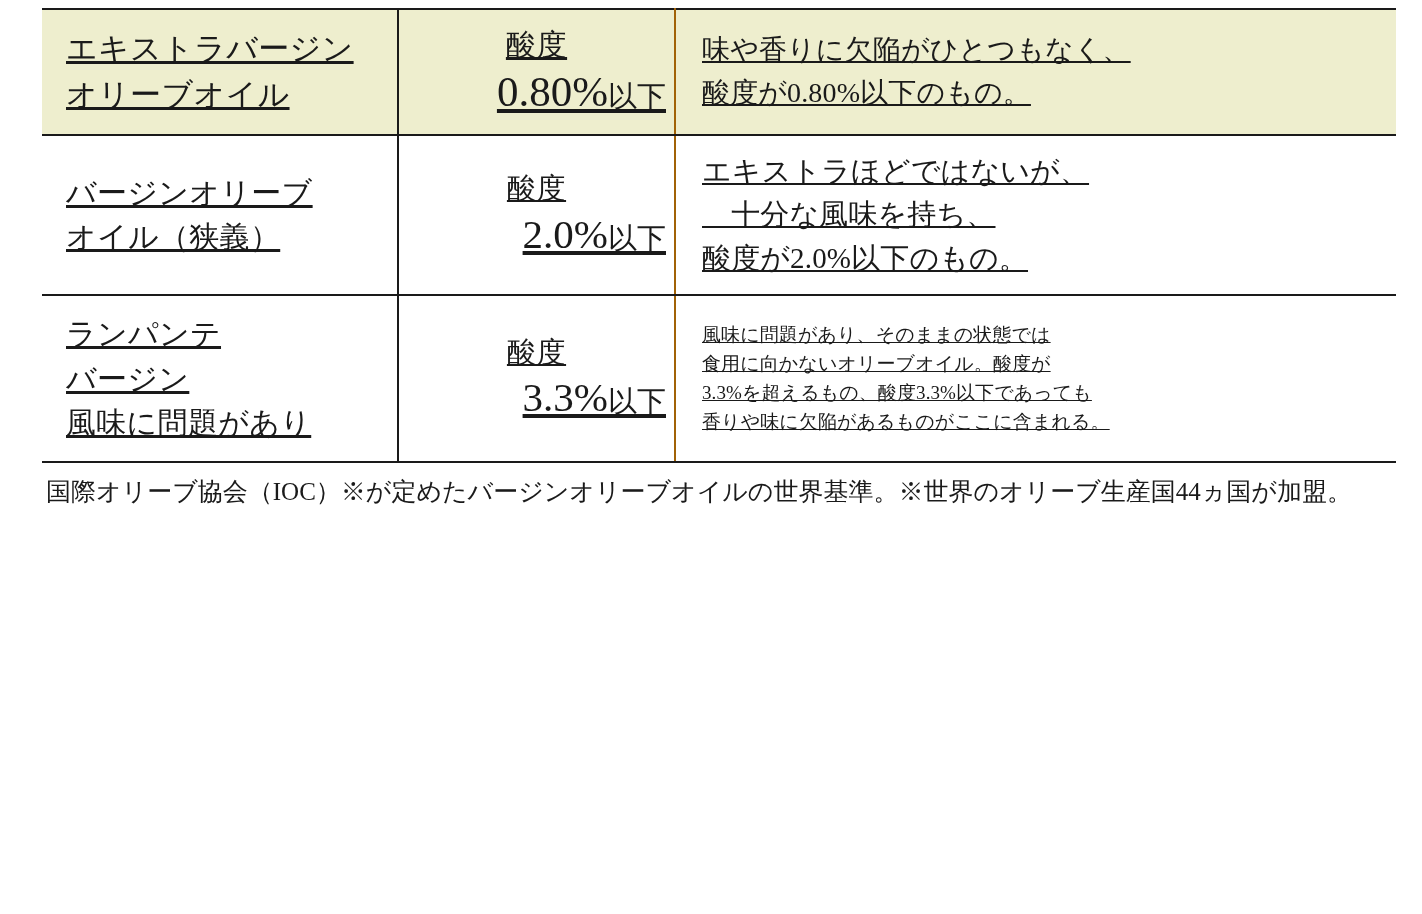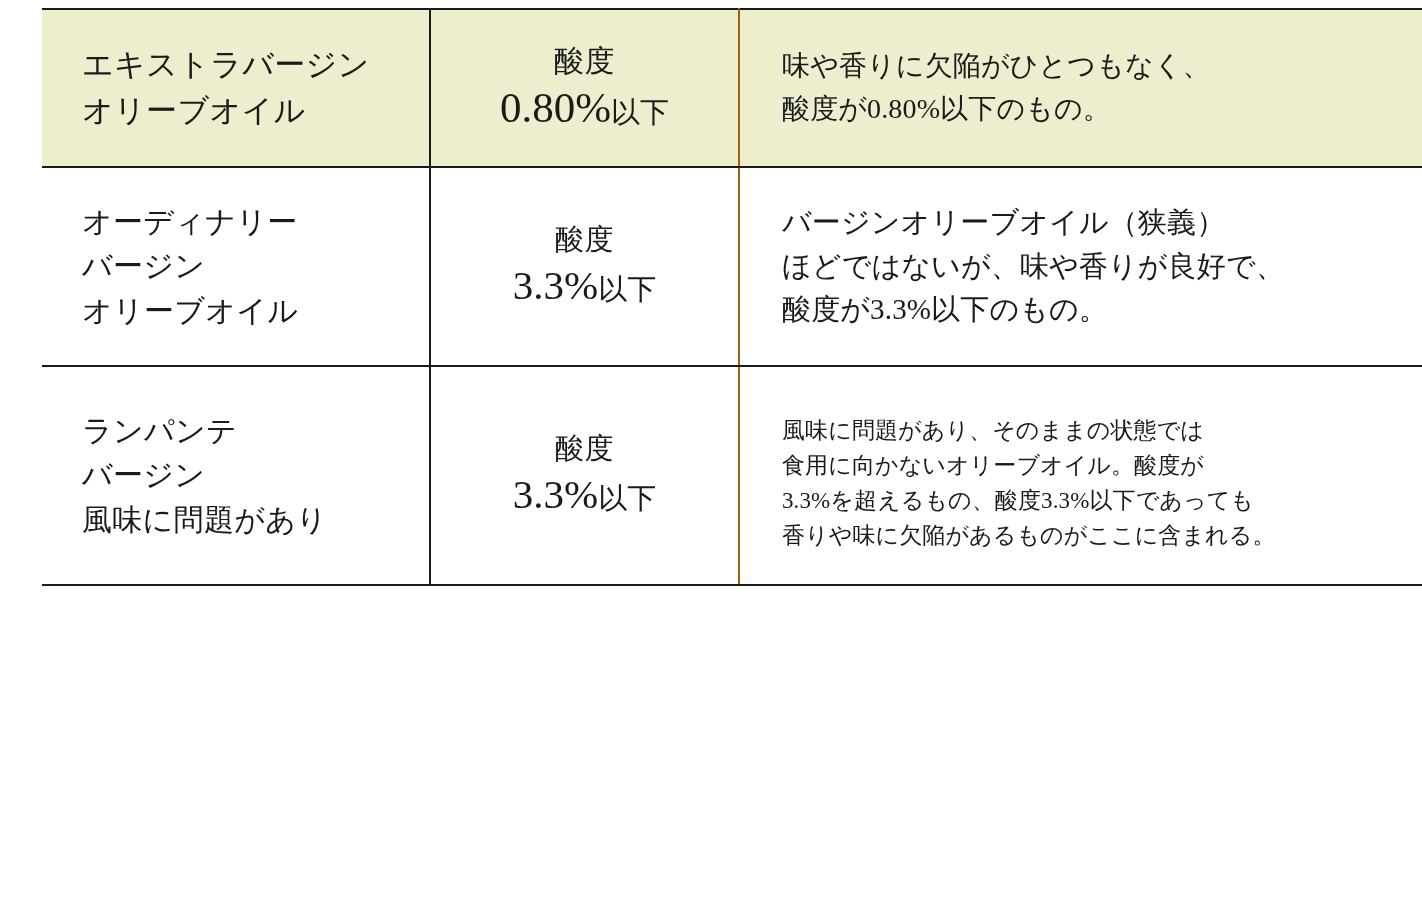--- a/index.html
+++ b/index.html
@@ -29,22 +29,23 @@
     table-layout: fixed;
   }
 
   table.grade-table tr.row {
     vertical-align: middle;
   }
 
   table.grade-table td {
     border-top: 2px solid #1a1a1a;
     border-bottom: 2px solid #1a1a1a;
-    padding: 16px;
+    padding: 0;
     vertical-align: middle;
+    text-decoration: underline;
   }
 
   
   table.grade-table tr.row + tr.row td {
     border-top: none;
   }
 
   .col-name {
     width: 355px;
     border-right: 2px solid #1a1a1a;
@@ -82,20 +83,21 @@
   .acid-label {
     font-size: 29px;
     line-height: 1.3;
     letter-spacing: 0.02em;
   }
   .acid-value {
     font-size: 41px;
     line-height: 1.28;
     letter-spacing: 0.0em;
     white-space: nowrap;
+    text-align: right;
   }
   .acid-value .suffix {
     font-size: 29px;
   }
 
   .desc-inner {
     padding: 14px 14px 14px 26px;
   }
   .desc-text {
     font-size: 30px;
@@ -113,21 +115,21 @@
   }
   .row.highlight .acid-label {
     font-size: 30px;
   }
   .row.highlight .acid-value {
     font-size: 43px;
   }
 
   .row-1 .desc-text { font-size: 29px; line-height: 1.5; }
   .row-2 .desc-text { font-size: 29px; line-height: 1.5; }
-  .row-3 .desc-text { font-size: 23px; line-height: 1.52; margin-top: 17px; }
+  .row-3 .desc-text { font-size: 19px; line-height: 1.52; }
 
   .footnote {
     margin-top: 12px;
     padding-left: 4px;
     font-size: 25px;
     line-height: 1.35;
     letter-spacing: 0.0em;
     white-space: nowrap;
   }
 </style>
@@ -152,43 +154,42 @@
           </div>
         </td>
         <td class="col-desc">
           <div class="cell-inner desc-inner">
             <div class="desc-text">味や香りに欠陥がひとつもなく、
 酸度が0.80%以下のもの。</div>
           </div>
         </td>
       </tr>
 
-
-      <tr class="row row-2">
+      <tr class="row row-1">
         <td class="col-name">
           <div class="cell-inner">
-            <div class="name-text">オーディナリー
-バージン
-オリーブオイル</div>
+            <div class="name-text">バージンオリーブ
+オイル（狭義）</div>
           </div>
         </td>
         <td class="col-acid">
           <div class="cell-inner acid-inner">
             <div class="acid-label">酸度</div>
-            <div class="acid-value"><span>3.3%</span><span class="suffix">以下</span></div>
+            <div class="acid-value"><span>2.0%</span><span class="suffix">以下</span></div>
           </div>
         </td>
         <td class="col-desc">
           <div class="cell-inner desc-inner">
-            <div class="desc-text">バージンオリーブオイル（狭義）
-ほどではないが、味や香りが良好で、
-酸度が3.3%以下のもの。</div>
+            <div class="desc-text">エキストラほどではないが、
+　十分な風味を持ち、
+酸度が2.0%以下のもの。</div>
           </div>
         </td>
       </tr>
+
 
       <tr class="row row-3">
         <td class="col-name">
           <div class="cell-inner">
             <div class="name-text">ランパンテ
 バージン
 風味に問題があり</div>
           </div>
         </td>
         <td class="col-acid">
@@ -202,14 +203,15 @@
             <div class="desc-text">風味に問題があり、そのままの状態では
 食用に向かないオリーブオイル。酸度が
 3.3%を超えるもの、酸度3.3%以下であっても
 香りや味に欠陥があるものがここに含まれる。</div>
           </div>
         </td>
       </tr>
     </tbody>
   </table>
 
+  <div class="footnote">国際オリーブ協会（IOC）※が定めたバージンオリーブオイルの世界基準。※世界のオリーブ生産国44ヵ国が加盟。</div>
 
 </div>
 
 </body></html>

